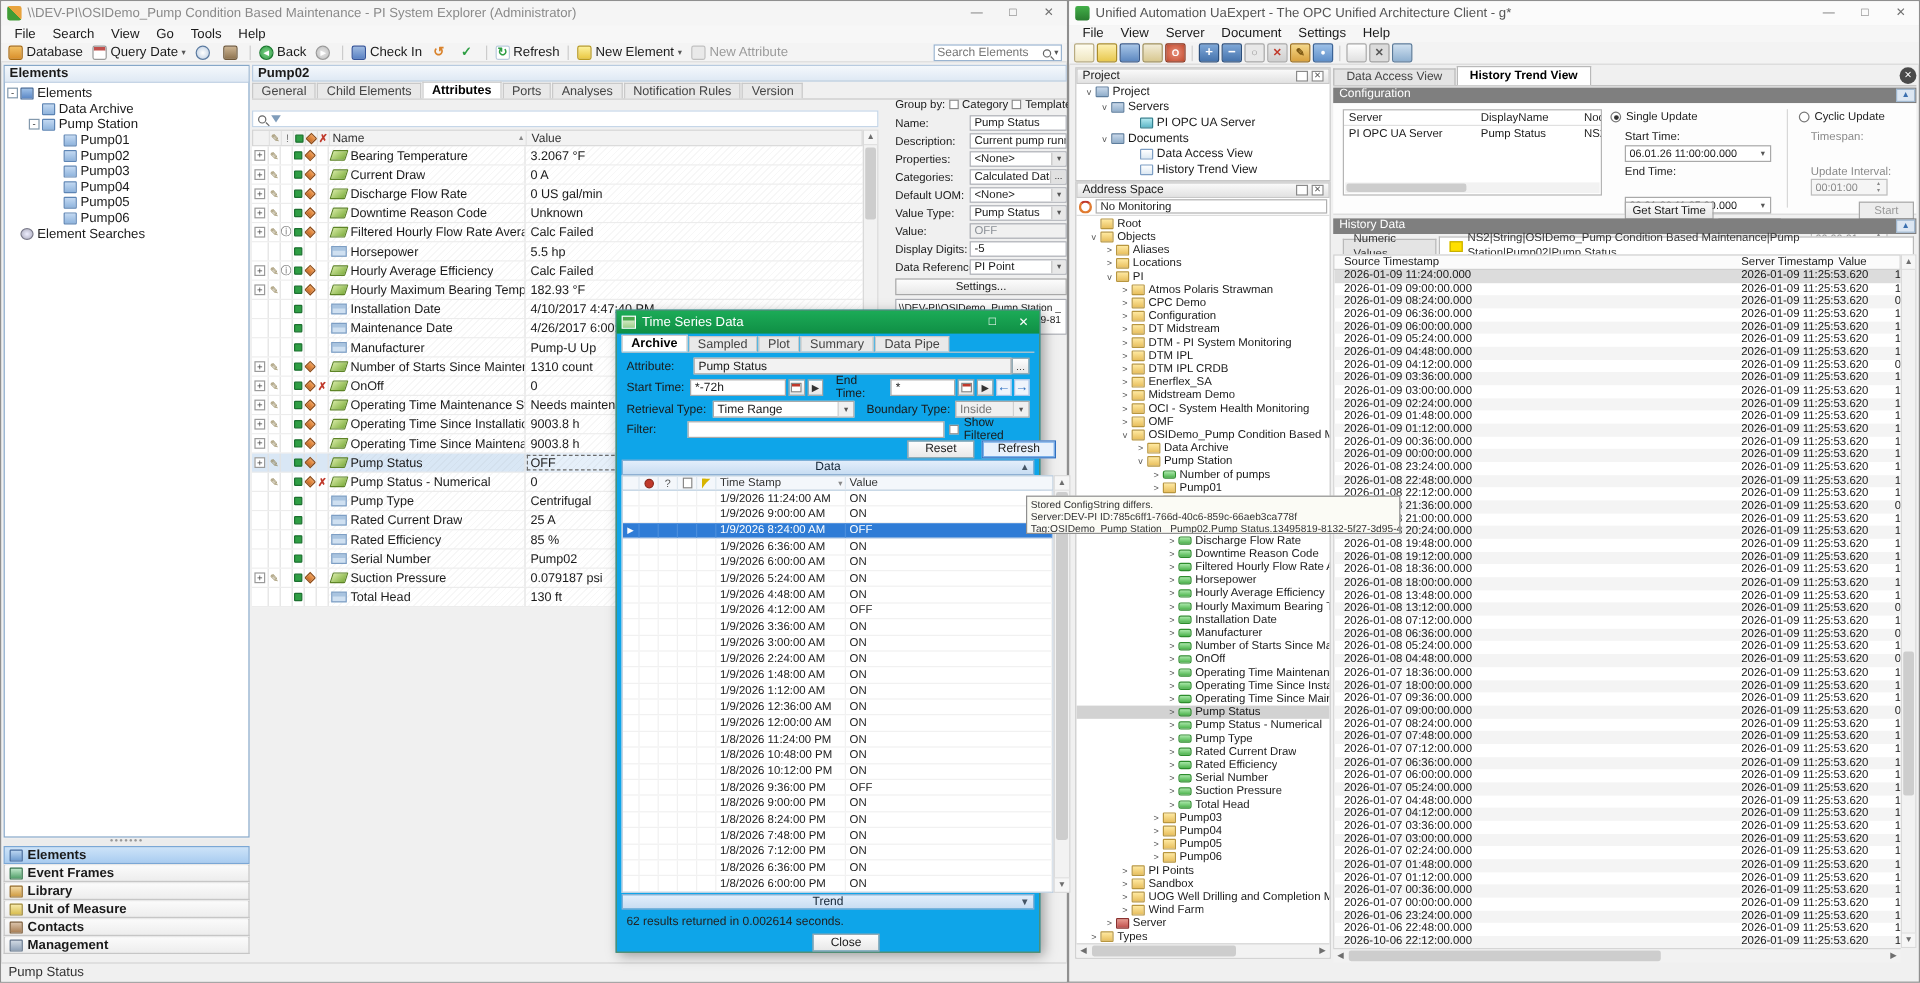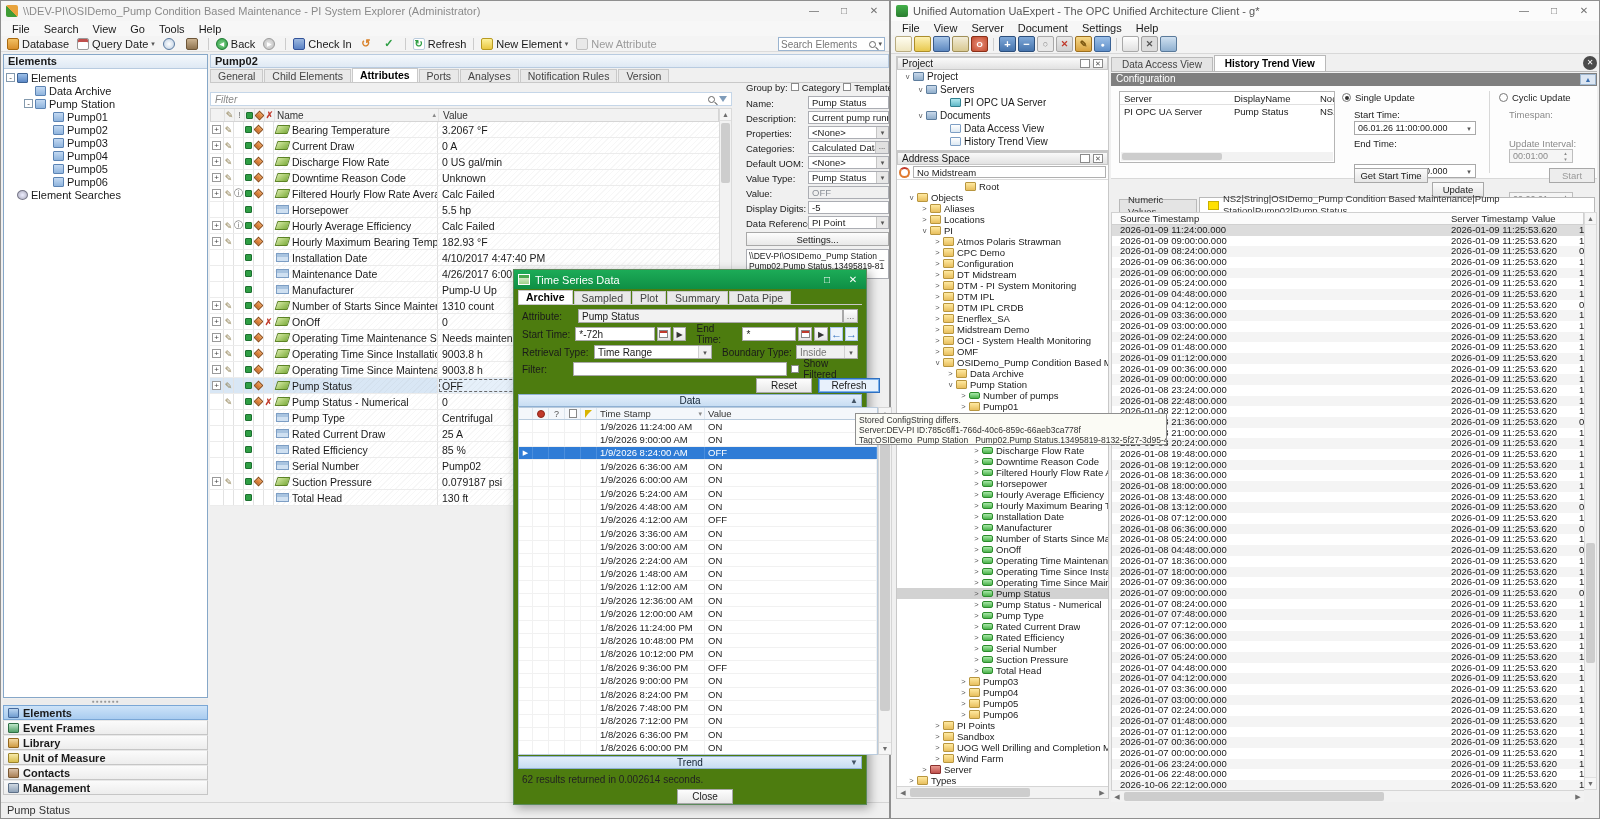--- a/index.html
+++ b/index.html
@@ -110,21 +110,21 @@
 .pfl{width:62px;flex:none;overflow:hidden;white-space:nowrap}
 .pfv{flex:1;height:13px;border:1px solid #abadb3;background:#fff;padding:0 3px;overflow:hidden;white-space:nowrap;position:relative;font-size:9.5px;line-height:12px}
 .pfv.k-combo{padding-right:12px}
 .pfv.k-combo::after{content:"▾";position:absolute;right:0;top:0;bottom:0;width:11px;background:#e8e8e8;border-left:1px solid #c5c5c5;font-size:7px;text-align:center;line-height:12px;color:#555}
 .pfv.k-browse{padding-right:14px}
 .pfv.k-browse::after{content:"...";position:absolute;right:0;top:0;bottom:0;width:12px;background:#e1e1e1;border-left:1px solid #c5c5c5;font-size:8px;text-align:center;line-height:9px;color:#333}
 .pfv.k-disabled{background:#f0f0f0;color:#8b9097}
 .settingsbtn{margin-top:3px;height:14px;border:1px solid #a8a8a8;background:linear-gradient(#fdfdfd,#e8e8e8);text-align:center;line-height:13px;font-size:9.5px}
 .pathbox{margin-top:3px;height:30px;border:1px solid #abadb3;background:#fff;font-size:8.5px;line-height:10px;padding:1px 2px;word-break:break-all;overflow:hidden}
 
-#dlg{position:absolute;left:513px;top:269px;width:354px;height:536px;background:#4d7c0f;border:1px solid #5c8a5c;box-shadow:3px 3px 10px rgba(0,0,0,.35);z-index:500}
+#dlg{position:absolute;left:513px;top:258px;width:354px;height:536px;background:#0ea5e9;border:1px solid #5c8a5c;box-shadow:3px 3px 10px rgba(0,0,0,.35);z-index:500}
 .dlg-title{position:absolute;left:0;top:0;right:0;height:19px;background:linear-gradient(#1cab57,#0f8f45);color:#fff;display:flex;align-items:center;padding-left:4px;gap:5px;font-size:11px}
 .dlgic{width:12px;height:11px;background:linear-gradient(#e8f5e0,#9ed08a);border:1px solid #fff;box-shadow:inset 0 3px 0 #4aa84e}
 .dlg-title .wb{width:26px;text-align:center;font-size:10px}
 .dlg-tabs{position:absolute;left:4px;top:21px;right:4px;height:14px;display:flex;align-items:flex-end;border-bottom:1px solid #c9c9c9}
 .drow-f{position:absolute;height:14px;display:flex;align-items:center;font-size:10px}
 .dlbl{font-size:10px}
 .dinp{border:1px solid #a9a9a9;background:#fff;height:14px;font-size:10px;padding:0 3px;line-height:13px;overflow:hidden;white-space:nowrap}
 .dinp.ro{background:#f2f2f2}
 .dbtn-sm{width:15px;height:14px;border:1px solid #a9a9a9;background:linear-gradient(#fdfdfd,#e6e6e6);display:inline-flex;align-items:center;justify-content:center;font-size:8px;color:#333}
 .calic{width:9px;height:8px;background:#fff;border:1px solid #888;box-shadow:inset 0 2px 0 #c0392b}
@@ -457,21 +457,20 @@
 
     <span class="mtab">General</span>
         <span class="mtab">Child Elements</span>
         <span class="mtab act">Attributes</span>
         <span class="mtab">Ports</span>
         <span class="mtab">Analyses</span>
         <span class="mtab">Notification Rules</span>
         <span class="mtab">Version</span>
       </div>
     <div class="m-filter">
-      <span class="ft">Filter</span>
       <span class="magic"></span>
       <span class="funic"></span>
     </div>
     <div class="m-thead">
       <span class="c ce"></span>
       <span class="c ci">
           <span class="pencil-ic on">✎</span>
         </span>
       <span class="c ci">
           <span style="color:#777;font-size:9px">!</span>
@@ -1238,25 +1237,25 @@
     </div>
     <div class="addr">
       <div class="dock-hdr">
         <span>Address Space</span>
         <span class="sp"></span>
         <span class="dkbtn"></span>
         <span class="dkbtn">✕</span>
       </div>
       <div class="hlrow">
         <span class="hlic"></span>
-        <span class="hlcombo">No Midstream</span>
+        <span class="hlcombo">No Monitoring</span>
       </div>
       <div class="uatree" style="top:29px;bottom:12px">
 
-      <div class="uarow" style="padding-left: 9px; margin-left: 48px;">
+      <div class="uarow" style="padding-left: 9px;">
             <span class="uexp"></span>
             <span class="uic ic-folder"></span>
             <span class="tlb">Root</span>
           </div>
           <div class="uarow" style="padding-left: 9px;">
             <span class="uexp">v</span>
             <span class="uic ic-folder"></span>
             <span class="tlb">Objects</span>
           </div>
           <div class="uarow" style="padding-left: 22px;">
@@ -1575,20 +1574,24 @@
         <span class="radio"></span>
         <span class="cfglbl">Cyclic Update</span>
       </div>
       <div class="abs cfglbl dis" style="left:398px;top:23px">Timespan:</div>
       <div class="abs spin" style="left:398px;top:35px;width:64px">00:01:00</div>
       <div class="abs cfglbl dis" style="left:398px;top:52px">Update Interval:</div>
       <div class="abs spin" style="left:398px;top:64px;width:64px">00:00:01</div>
       <div class="abs cfgbtn dis" style="left:438px;top:82px;width:46px">Start</div>
     </div>
 
+    <div class="grayhdr" style="top:126px">
+      <span>History Data</span>
+      <span class="collbtn">▲</span>
+    </div>
     <div class="htabs">
       <span class="htab" style="margin-left:8px">Numeric Values</span>
       <span class="htab act">
         <span class="swatch"></span>
         <span>NS2|String|OSIDemo_Pump Condition Based Maintenance|Pump Station|Pump02|Pump Status</span>
       </span>
     </div>
     <div class="htbl-hd">
       <span style="left:8px">Source Timestamp</span>
       <span style="left:339px">Server Timestamp</span>

